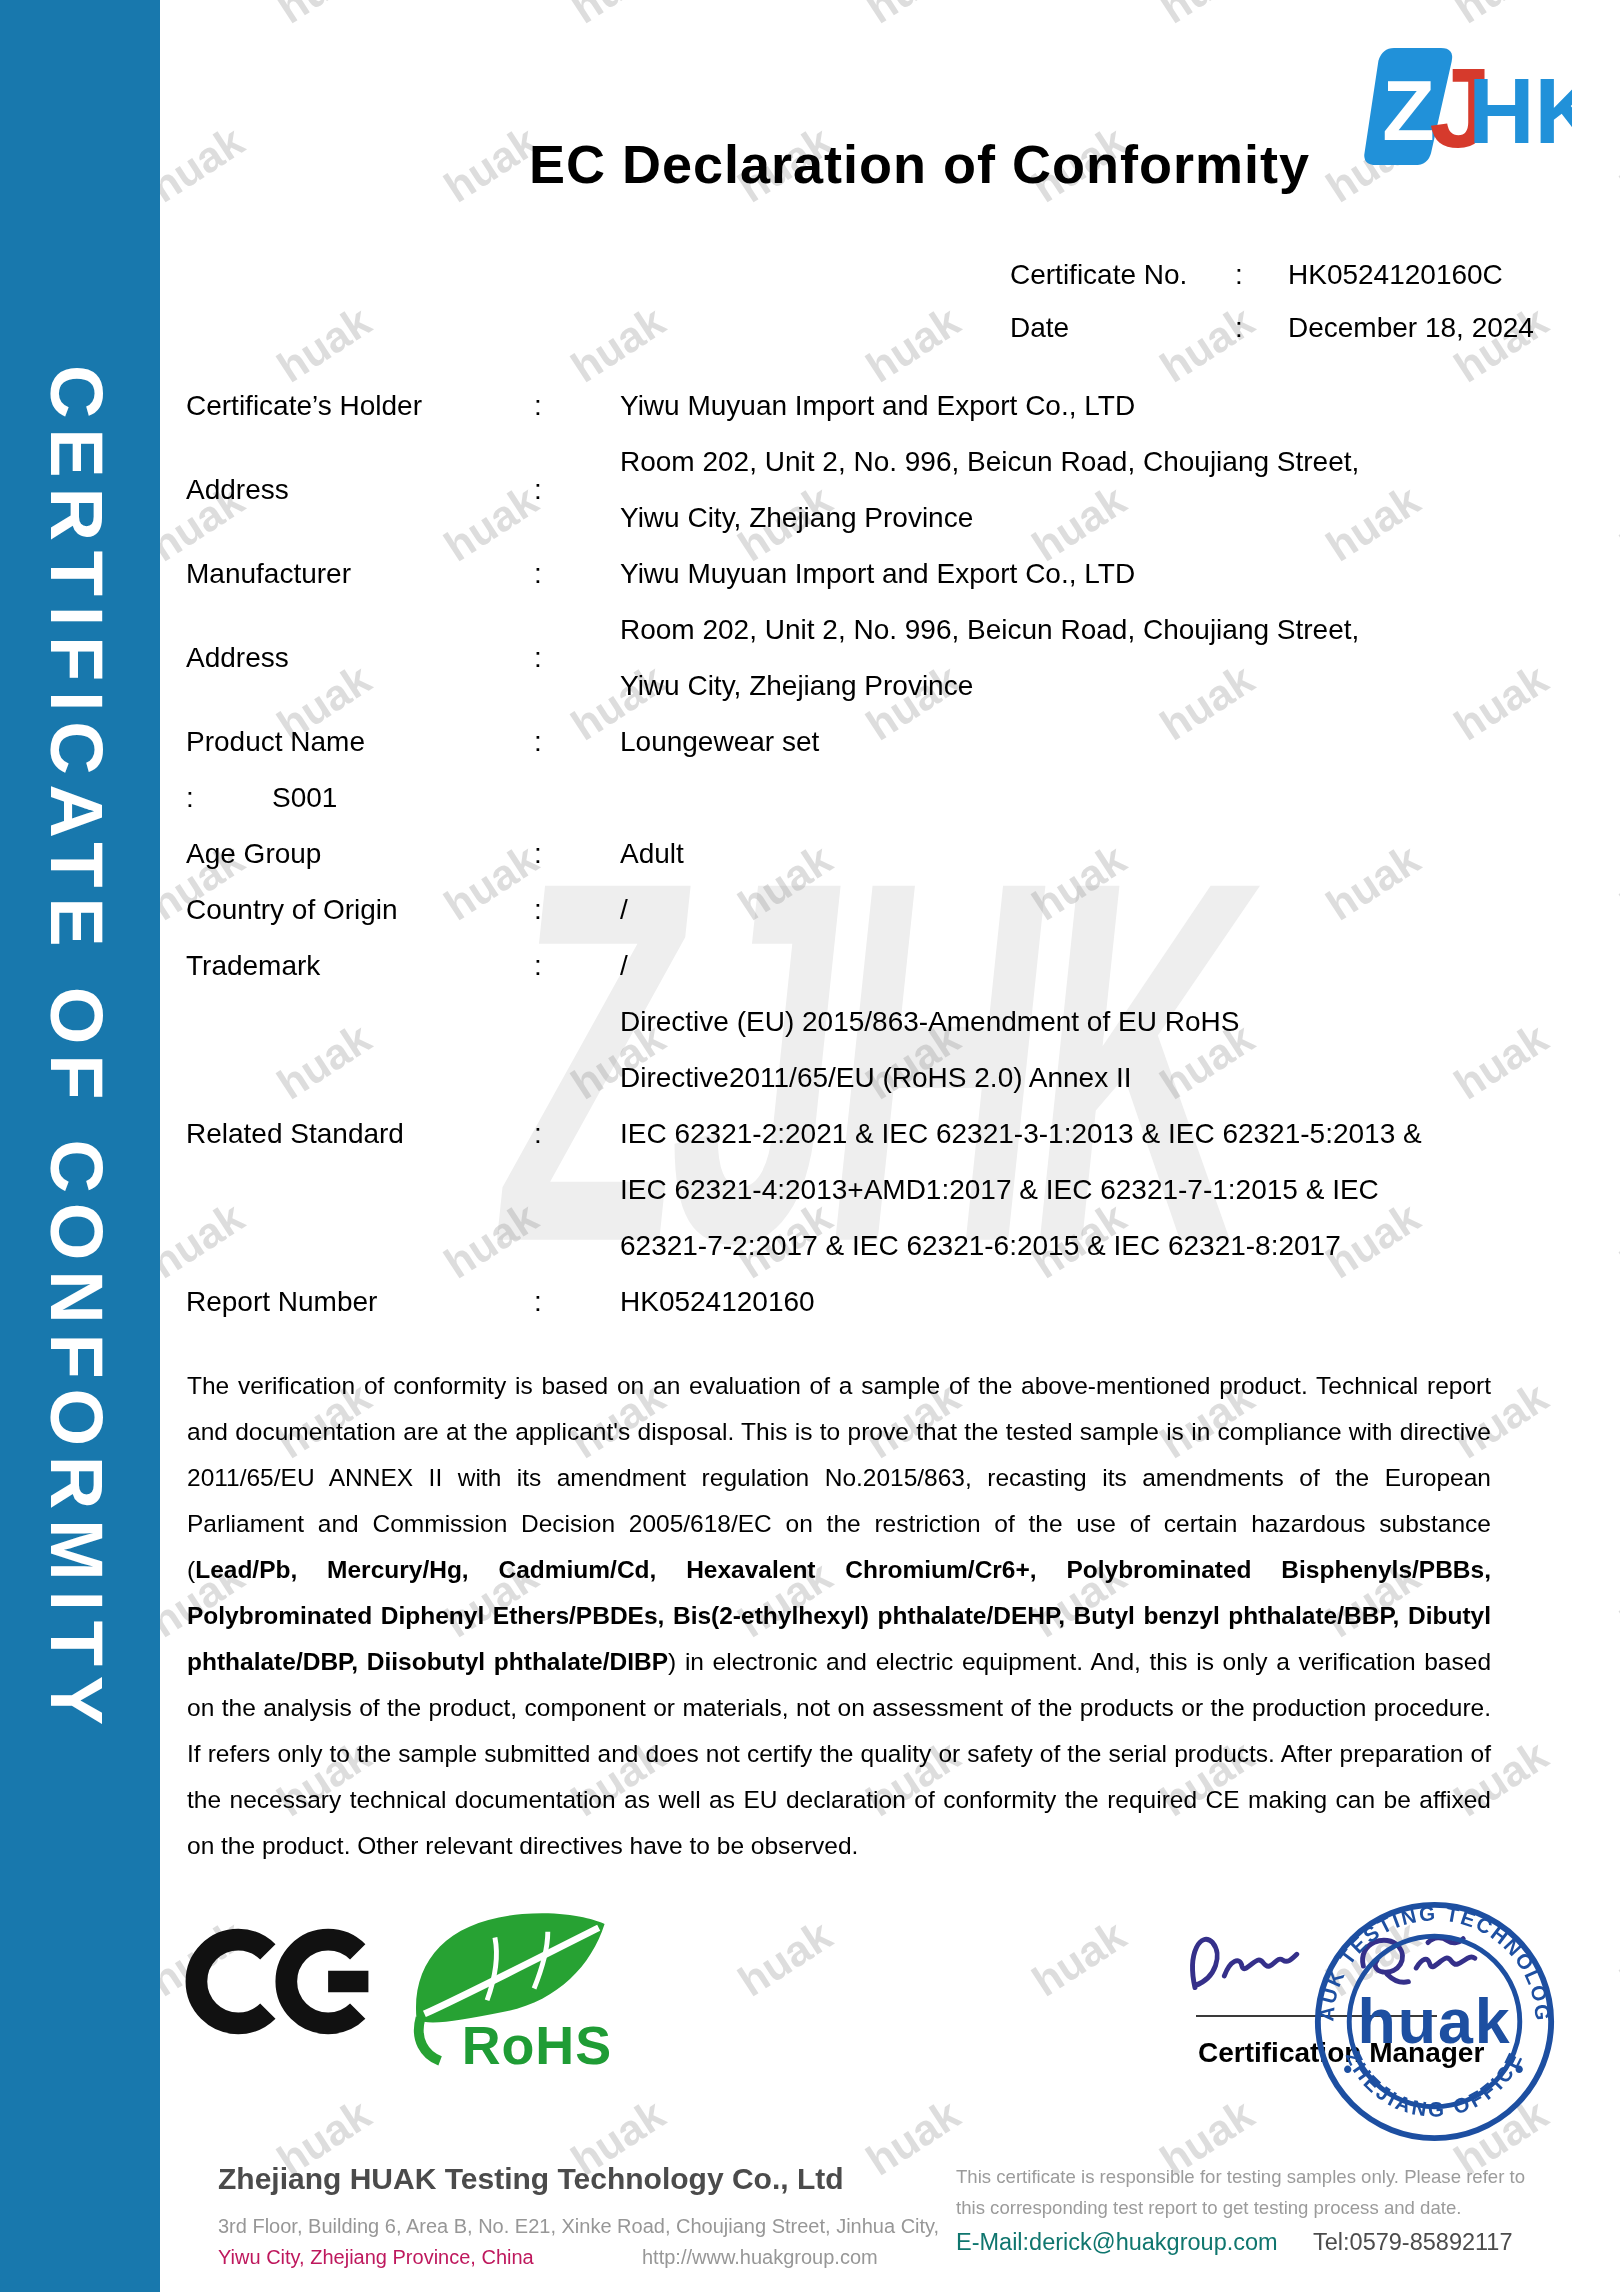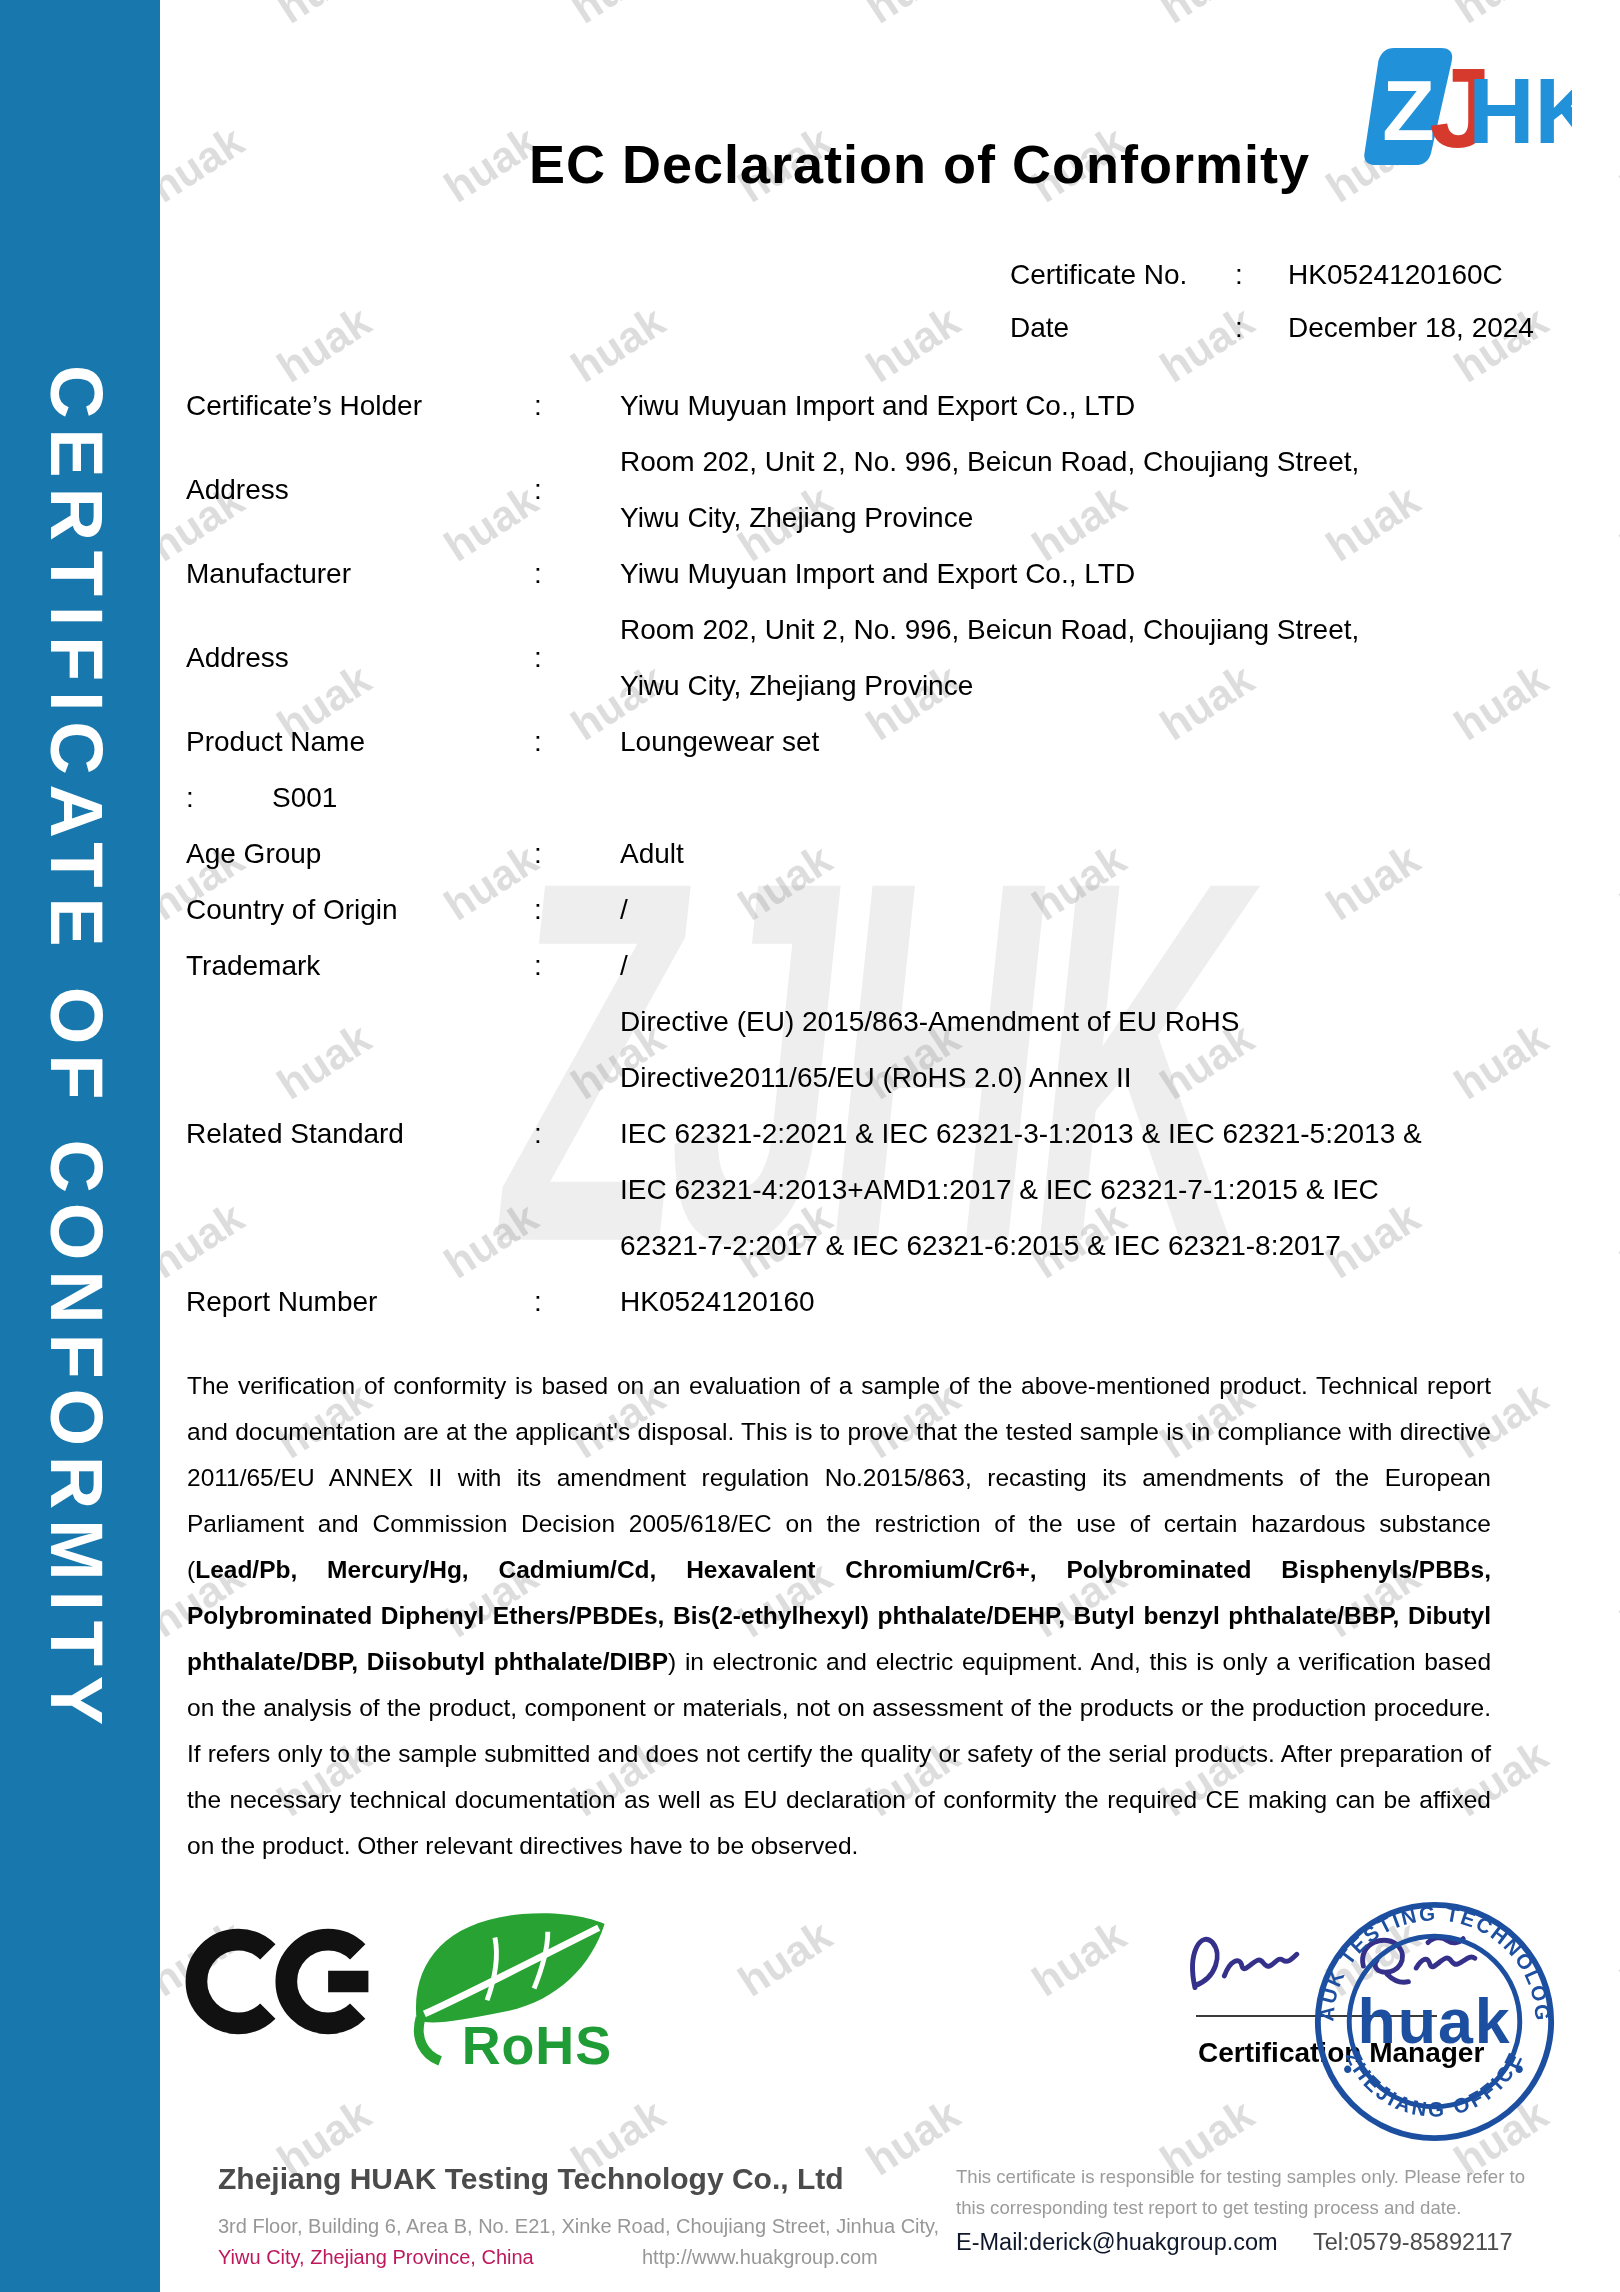--- a/index.html
+++ b/index.html
@@ -45,21 +45,21 @@
   .sig-role{position:absolute;left:1198px;top:2037px;z-index:2;font-size:28px;font-weight:700;}
   .stamp{position:absolute;left:1311px;top:1898px;z-index:3;}
   .stamp text{font-family:"Liberation Sans",sans-serif;}
   
   .ft-company{position:absolute;left:218px;top:2162px;z-index:2;font-size:30px;font-weight:700;color:#4b4b4b;}
   .ft-addr1{position:absolute;left:218px;top:2215px;z-index:2;font-size:20px;color:#979797;}
   .ft-addr2{position:absolute;left:218px;top:2246px;z-index:2;font-size:20px;color:#be185d;}
   .ft-url{position:absolute;left:642px;top:2246px;z-index:2;font-size:20px;color:#979797;}
   .ft-disc1{position:absolute;left:956px;top:2166px;z-index:2;font-size:18.6px;color:#9b9b9b;}
   .ft-disc2{position:absolute;left:956px;top:2197px;z-index:2;font-size:18.6px;color:#9b9b9b;}
-  .ft-email{position:absolute;left:956px;top:2229px;z-index:2;font-size:23.5px;color:#0f172a;}
+  .ft-email{position:absolute;left:956px;top:2229px;z-index:2;font-size:23.5px;color:#0f766e;}
   .ft-tel{position:absolute;left:1313px;top:2229px;z-index:2;font-size:23.5px;color:#4c4c4c;}
 </style>
 </head>
 <body>
 
 <div class="page">
 
   <div class="big-wm">ZJHK</div>
   <div class="wm-layer">
       <span class="wm" style="left: -19.6px; top: -39px;">huak</span>

